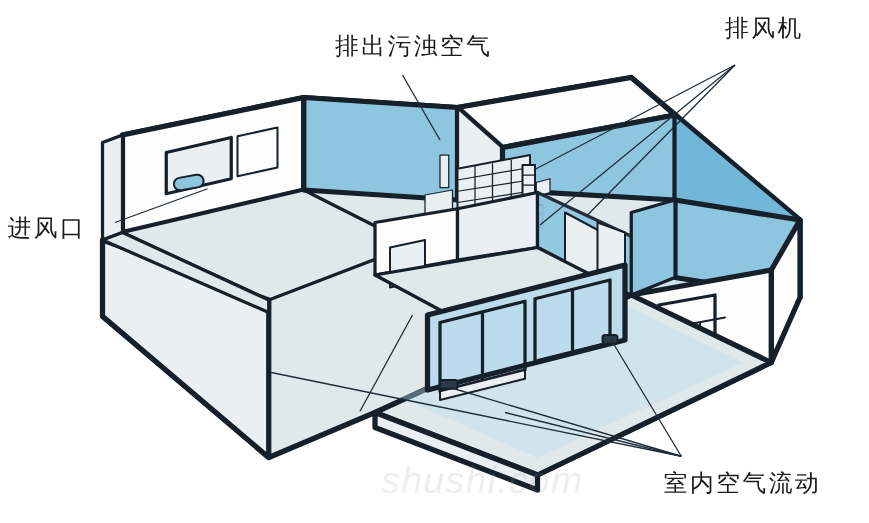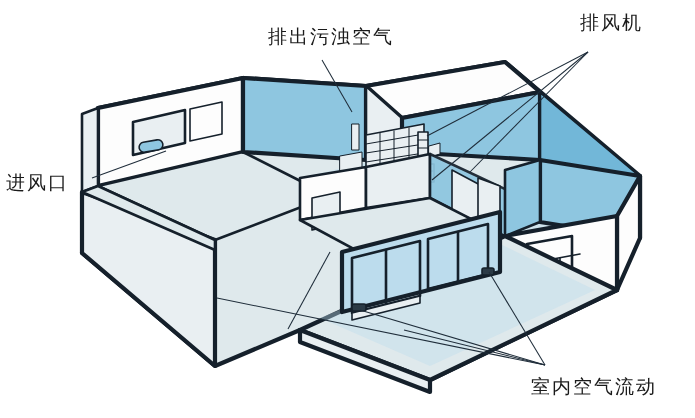--- a/index.html
+++ b/index.html
@@ -178,14 +178,15 @@
       <path class="lead" d="M545,365 L489,272"></path>
       <path class="lead" d="M545,365 L404,330"></path>
     </g>
   </svg>
 
   <div class="lbl" id="lbl-exhaust-air">排出污浊空气</div>
   <div class="lbl" id="lbl-exhaust-fan">排风机</div>
   <div class="lbl" id="lbl-intake">进风口</div>
   <div class="lbl" id="lbl-freshair">室内空气流动</div>
 
+  <div id="watermark">shushi.com</div>
 
 </div>
 
 </body></html>

